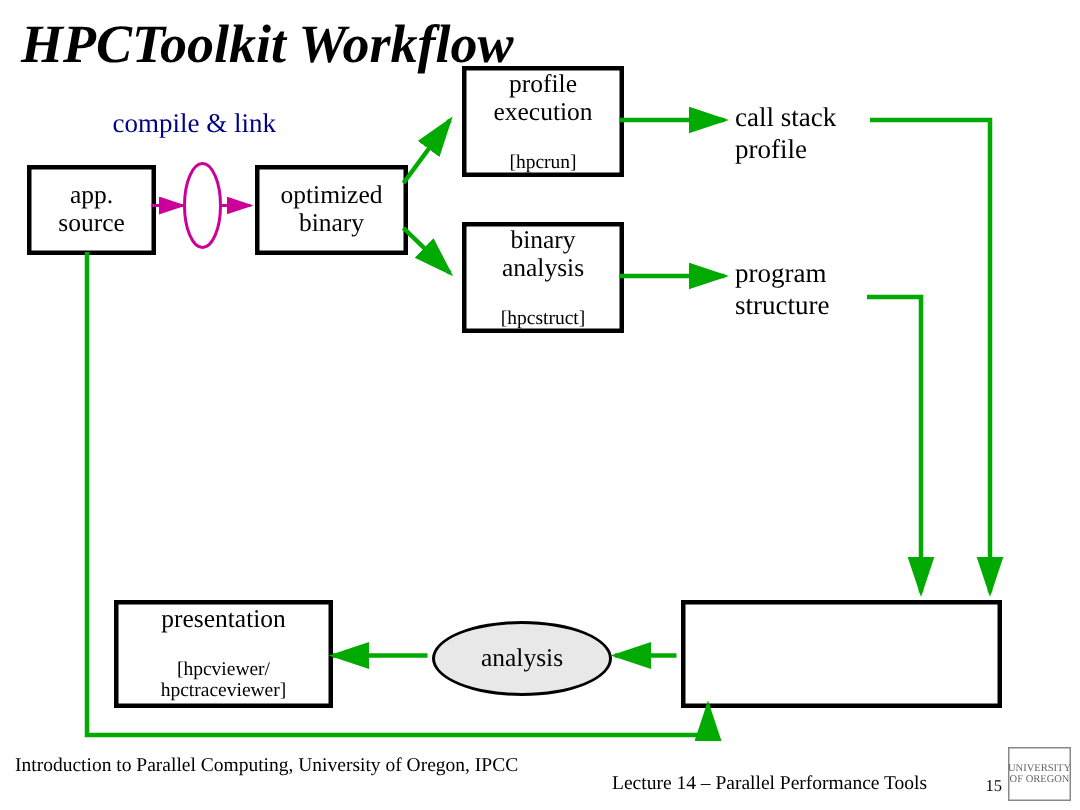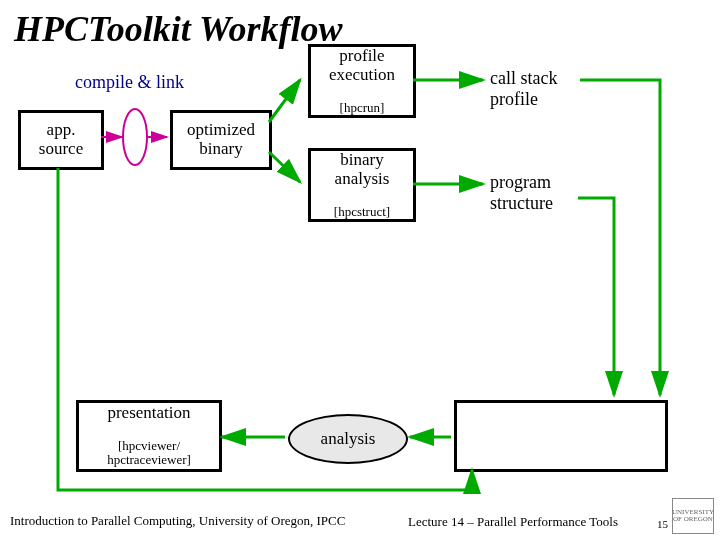--- a/index.html
+++ b/index.html
@@ -1,20 +1,20 @@
 <!DOCTYPE html>
 <html><head>
 <meta charset="utf-8">
 <style>
 body{margin:0;font-family:"Times New Roman",serif;background:#fff;width:720px;height:540px;position:relative;overflow:hidden}
 .title{position:absolute;top:8px;left:14px;font-size:36px;font-weight:bold;font-style:italic}
 .box{position:absolute;border:3px solid #000;text-align:center;display:flex;flex-direction:column;align-items:center;justify-content:center;font-size:17px;line-height:1.1;background:#fff}
 .sub{font-size:13px;margin-top:16px}
 .lbl{position:absolute;font-size:18px;text-align:left}
-.foot-l{position:absolute;bottom:11px;left:10px;font-size:13px}
+.foot-l{position:absolute;bottom:22px;left:10px;font-size:13px}
 .foot-r{position:absolute;bottom:10px;left:408px;font-size:13px}
 .pnum{position:absolute;bottom:10px;right:52px;font-size:11px}
 .logo{position:absolute;bottom:6px;right:6px;width:40px;height:34px;border:1px solid #888;font-size:7px;text-align:center;color:#666;display:flex;flex-direction:row;align-items:center;justify-content:center}
 .logo svg{display:block}
 svg.wires{position:absolute;top:0;left:0;width:720px;height:540px;pointer-events:none}
 .ell{position:absolute;border:2px solid #000;border-radius:50%;display:flex;align-items:center;justify-content:center;font-size:17px}
 </style>
 </head>
 <body>
 

